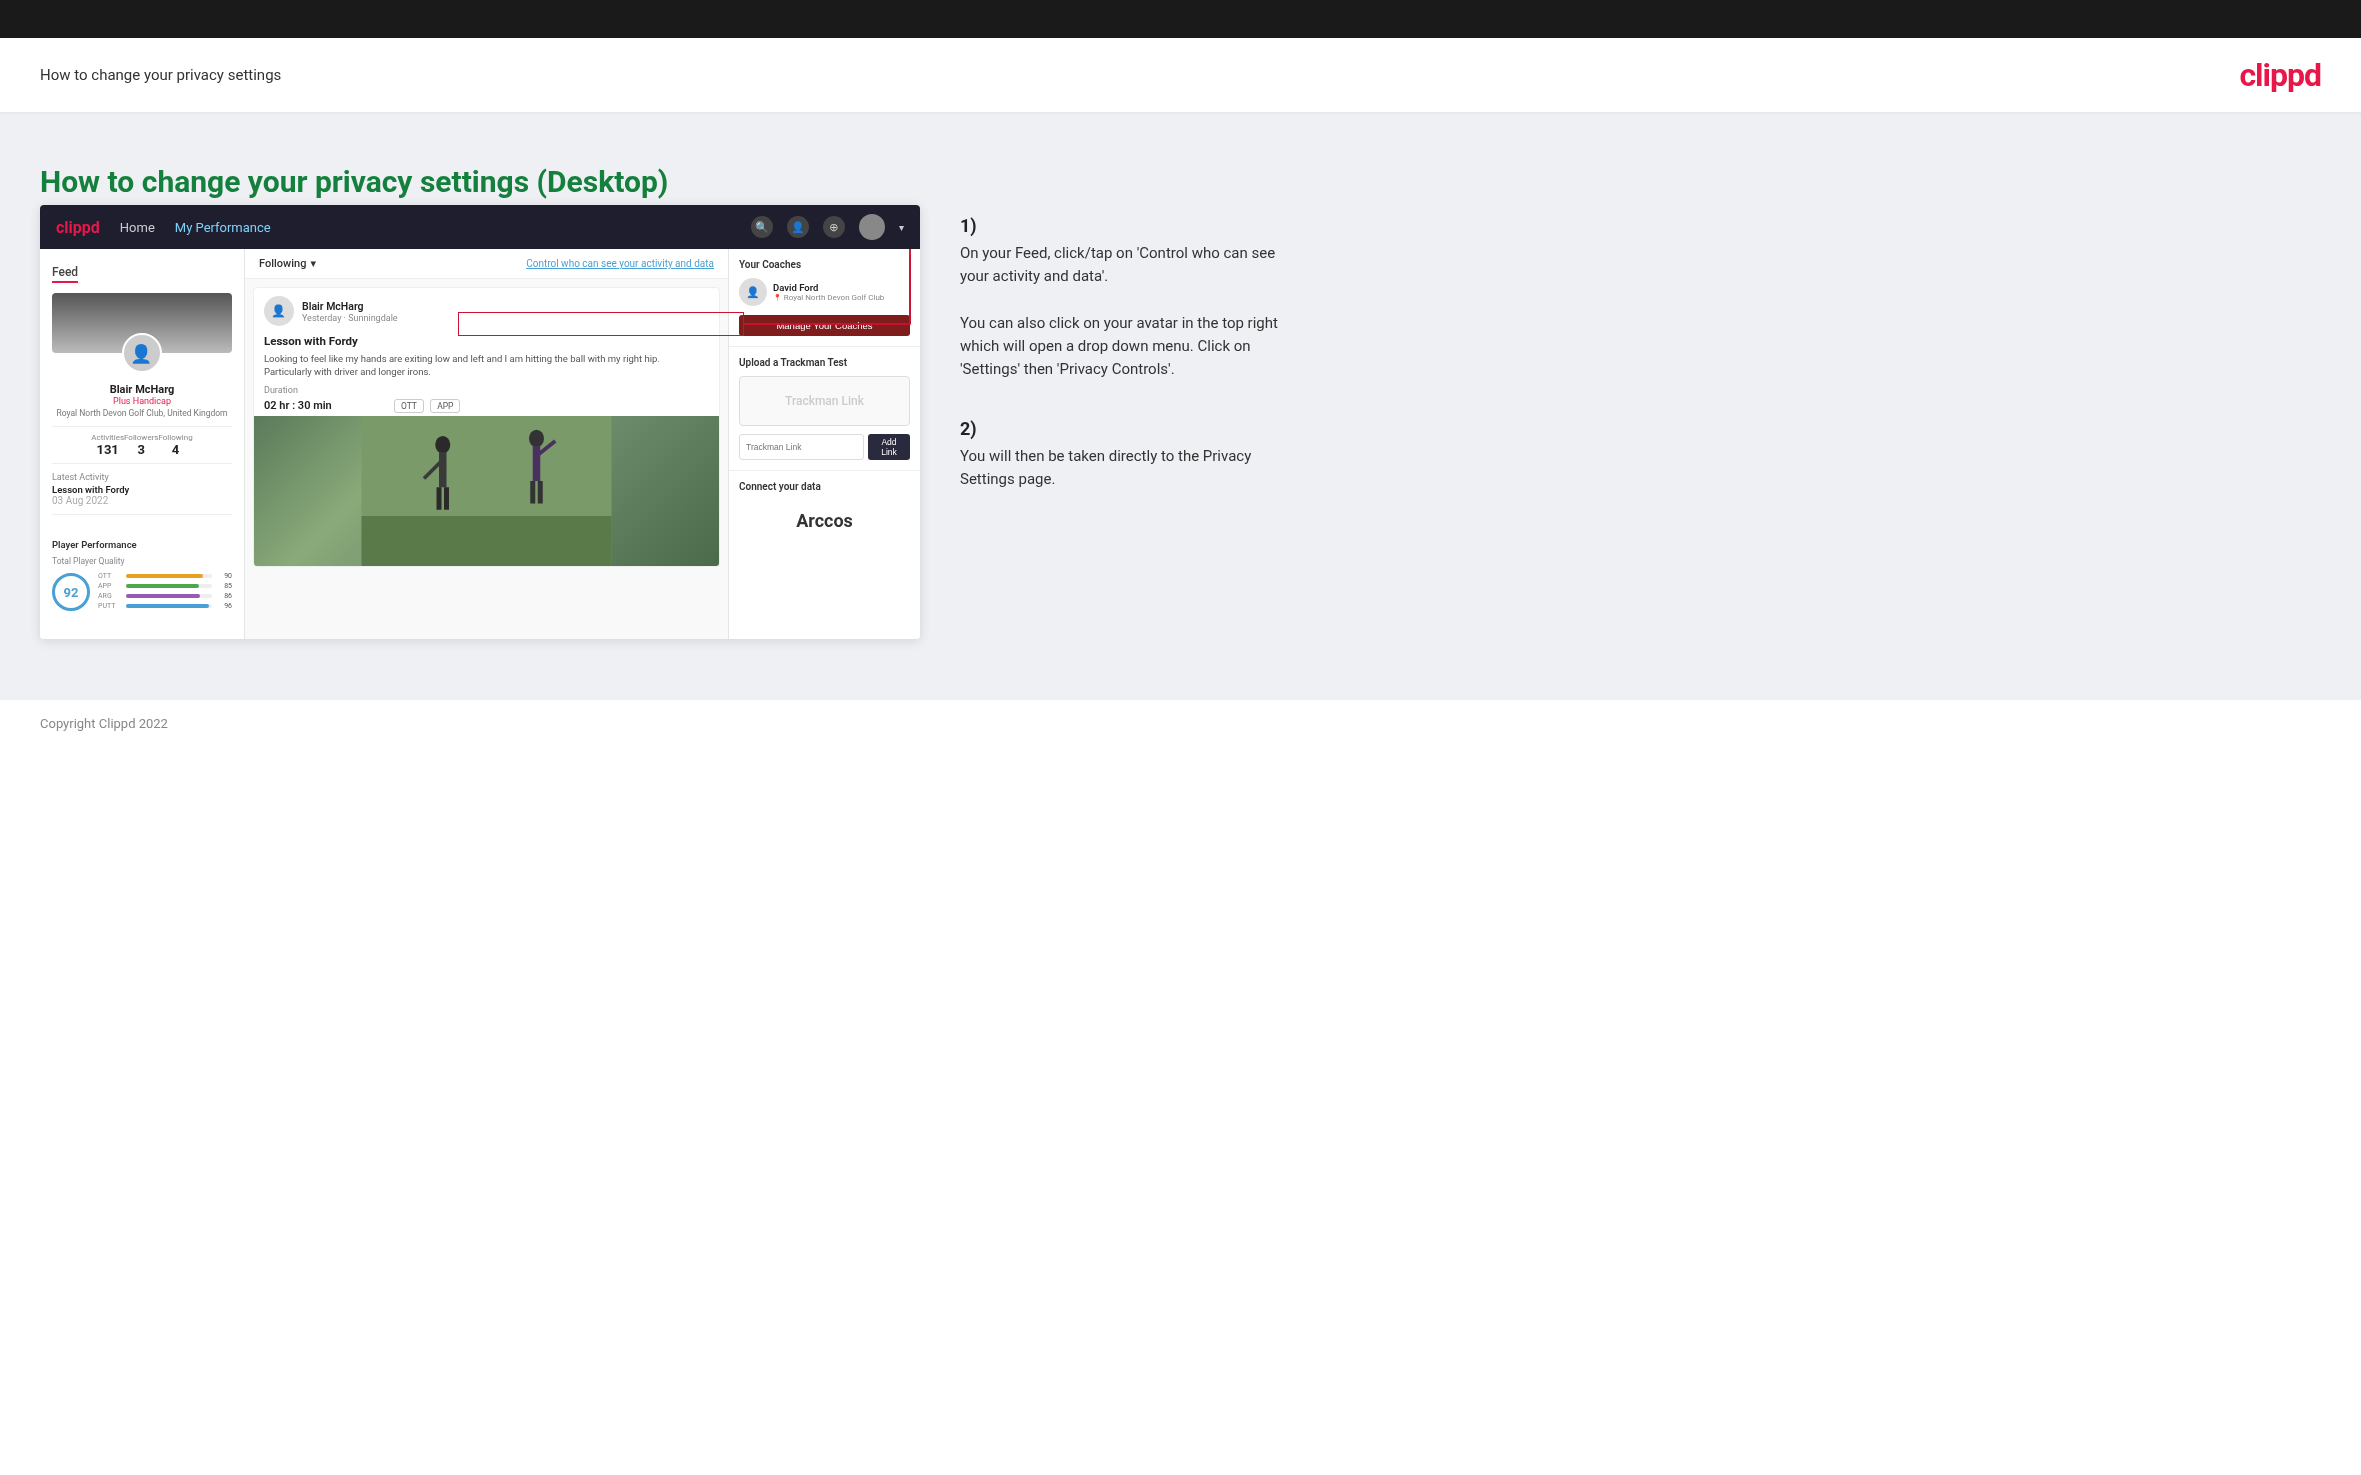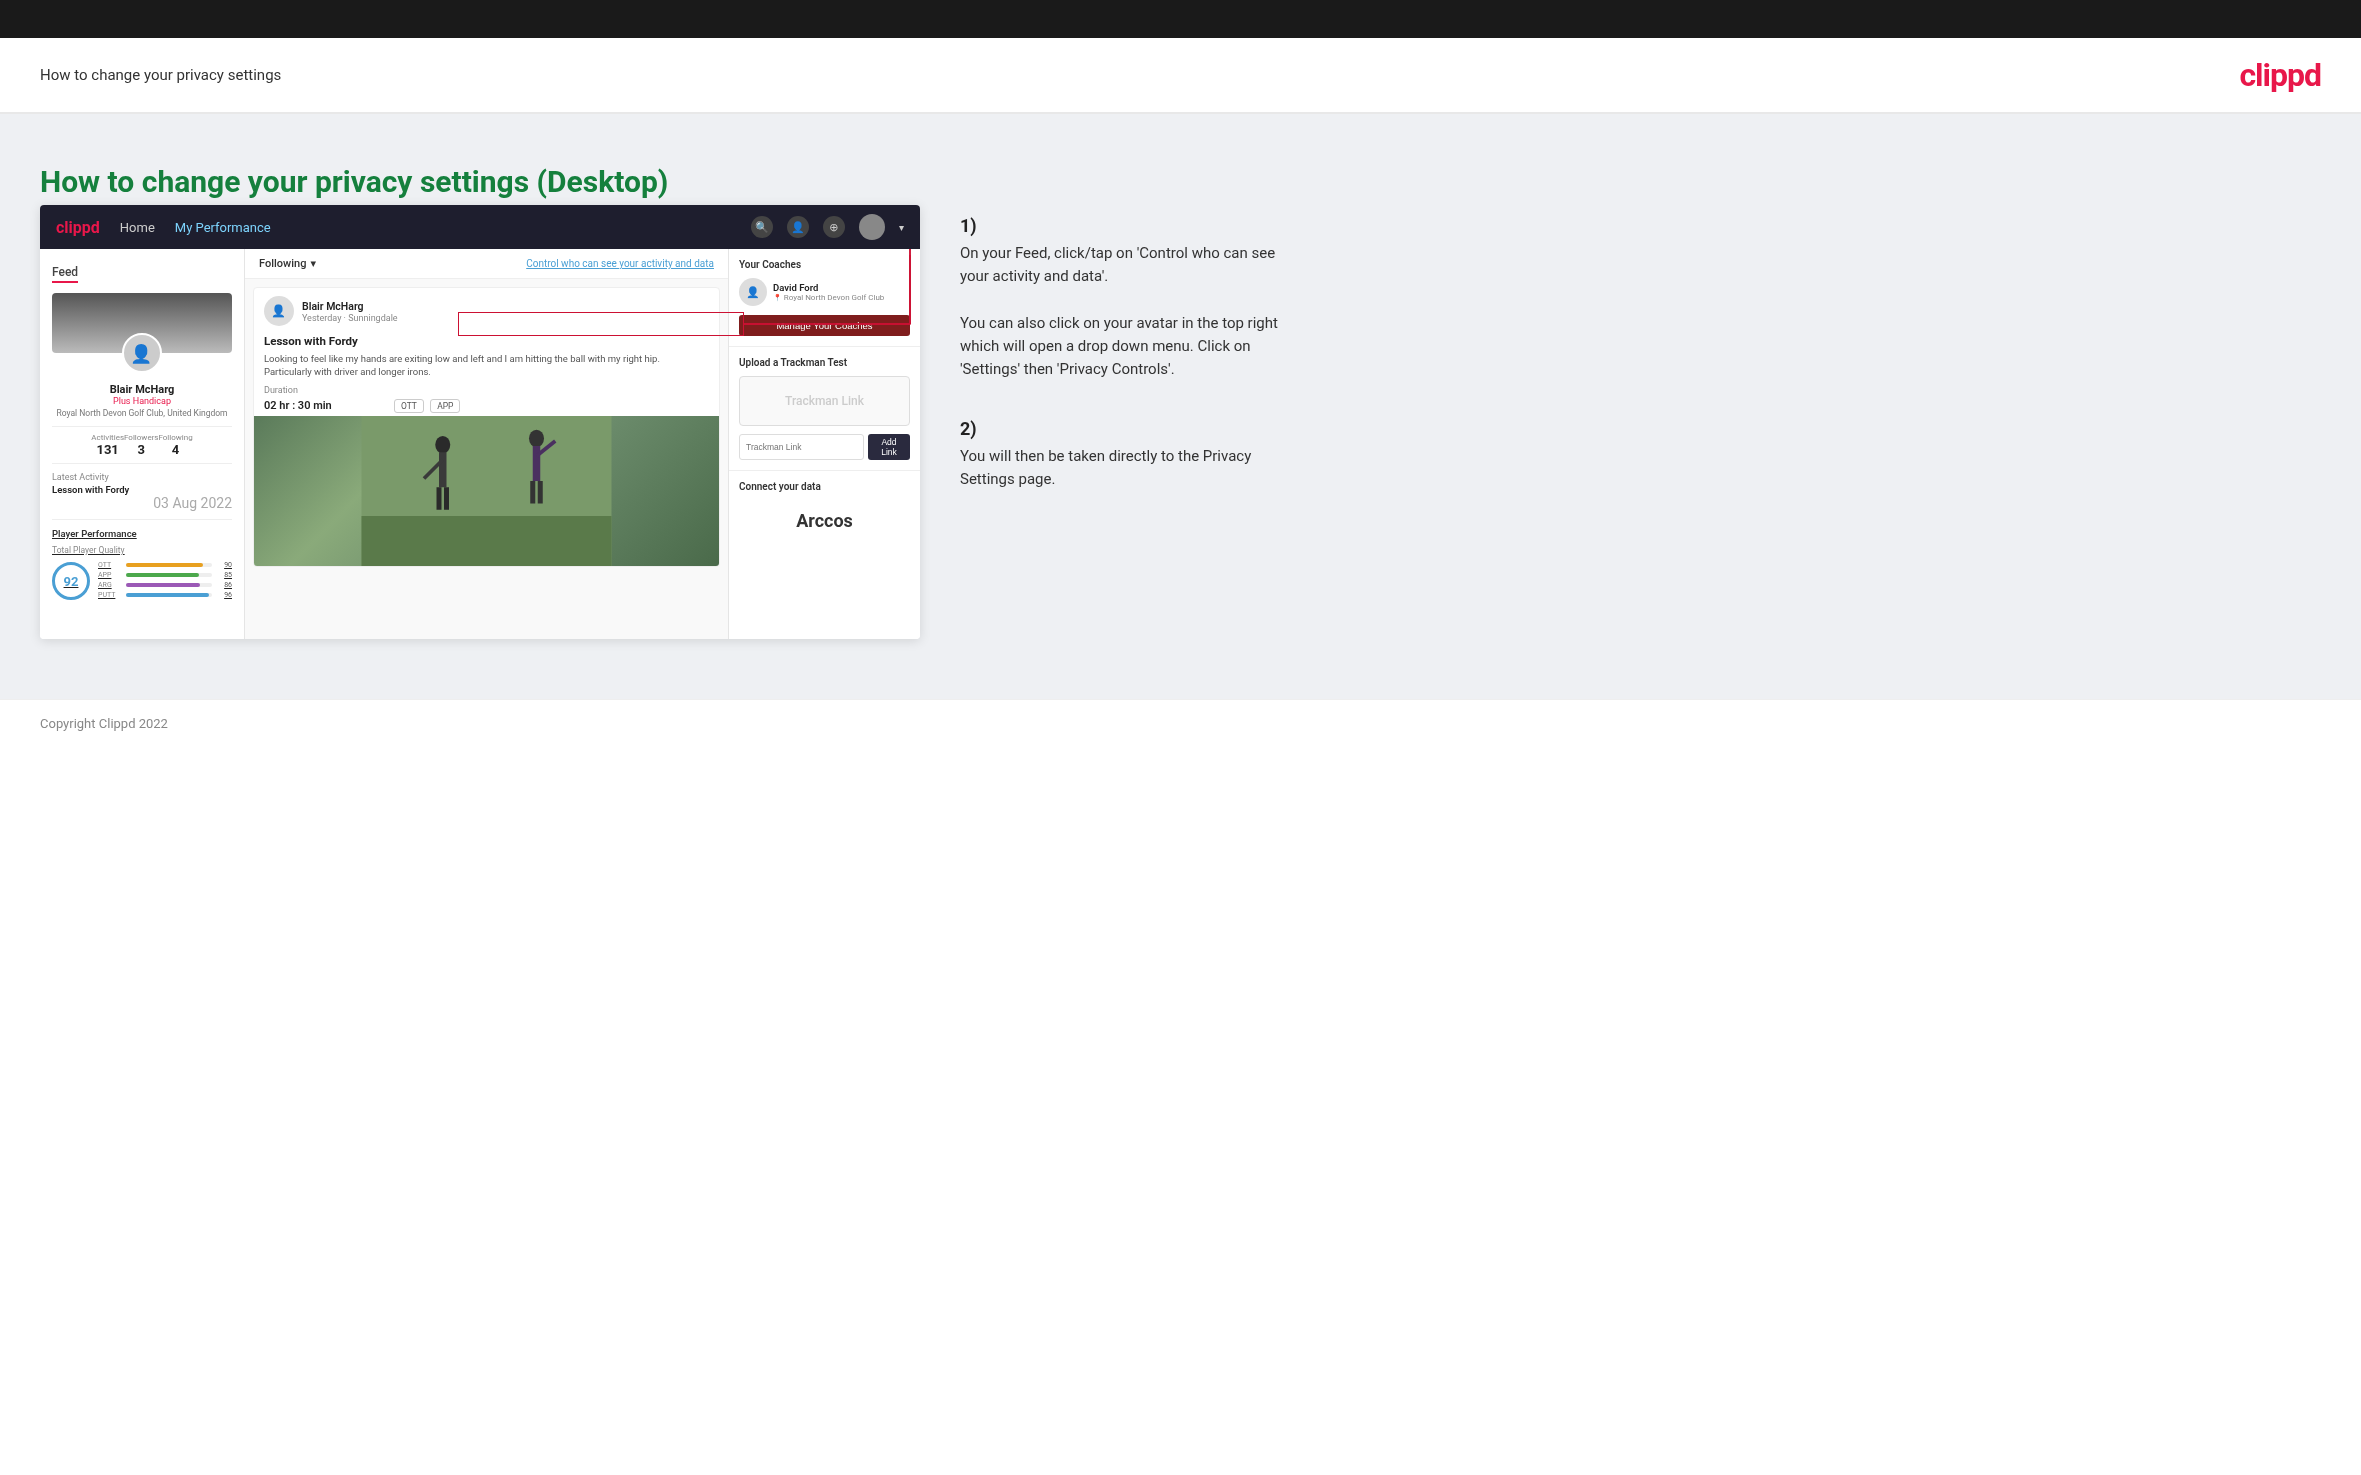--- a/index.html
+++ b/index.html
@@ -209,29 +209,27 @@
       font-size: 9px;
       color: #888;
       margin-bottom: 2px;
     }
     .latest-activity-title {
       font-size: 9.5px;
       font-weight: 600;
       color: #222;
     }
     .latest-activity-date {
-      font-size: 14px;
+      font-size: 10px;
       color: #aaa;
-      text-align: right;
     }
     .player-perf-section {
       margin-top: 8px;
-      padding-top: 8px;
+      padding-top: 24px;
       border-top: 1px solid #eee;
-      text-decoration: underline;
     }
     .player-perf-title {
       font-size: 9.5px;
       font-weight: 600;
       color: #333;
       margin-bottom: 6px;
     }
     .total-quality {
       font-size: 8.5px;
       color: #888;

